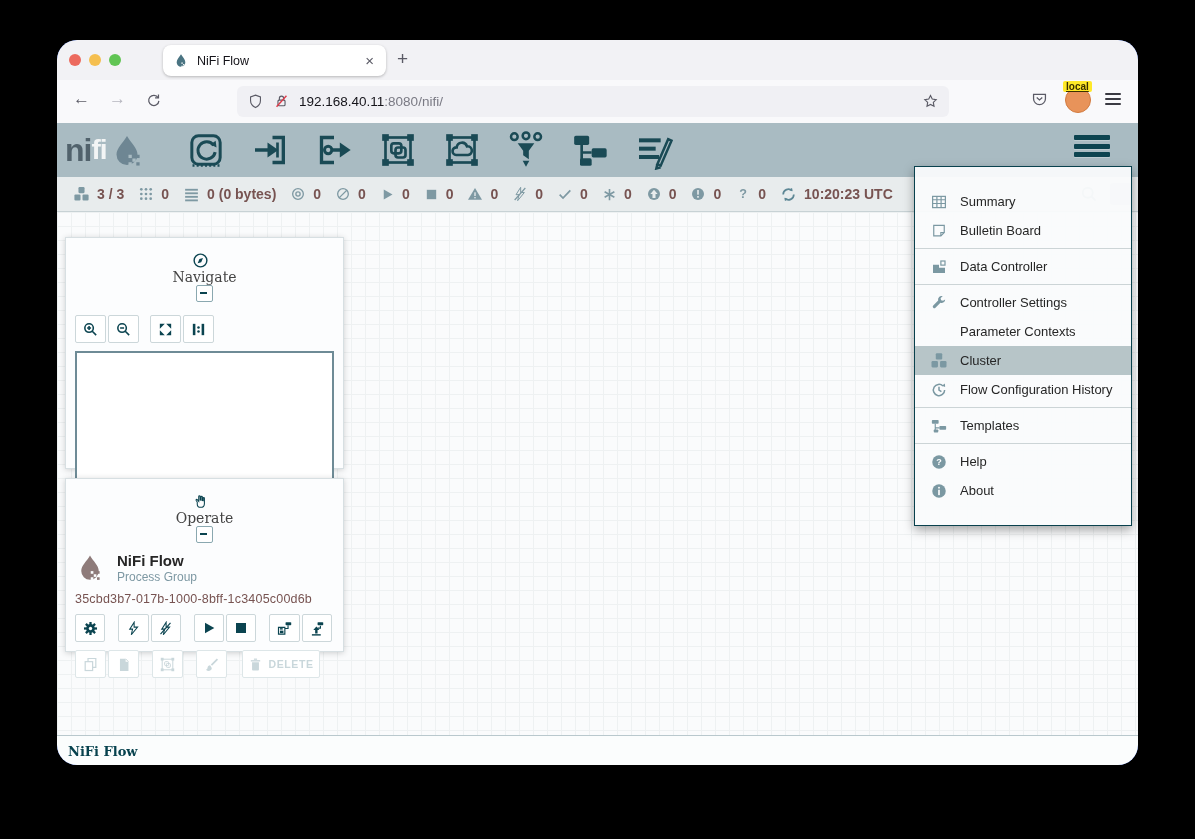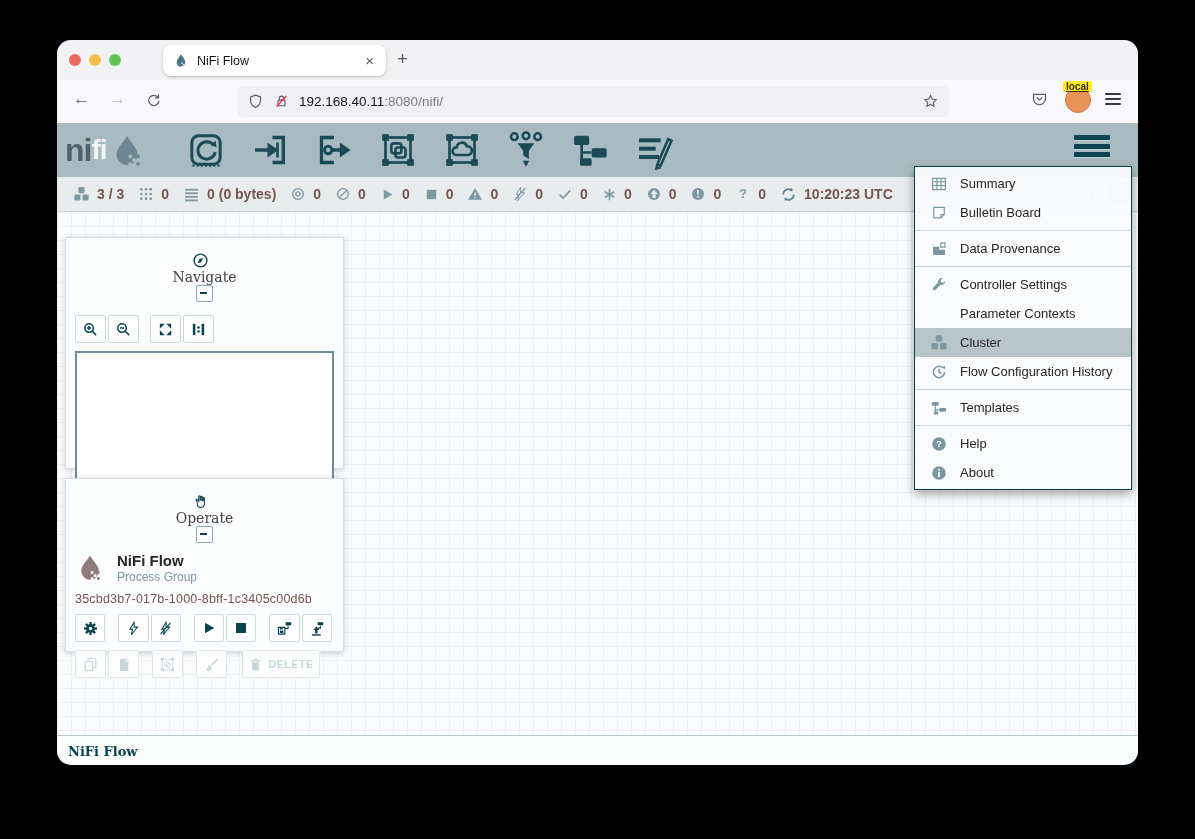--- a/index.html
+++ b/index.html
@@ -1,18 +1,18 @@
 <!DOCTYPE html>
 <html><head>
 <meta charset="utf-8">
 <style>
   html,body{margin:0;padding:0;background:#000;}
   .stage{position:relative;width:1195px;height:839px;background:#000;overflow:hidden;
          font-family:"Liberation Sans",sans-serif;}
-  .window{position:absolute;left:57px;top:40px;width:1081px;height:725px;border-radius:14px;
+  .window{position:absolute;left:57px;top:40px;width:1081px;height:725px;border-radius:20px;
           overflow:hidden;background:#1d4ed8;box-shadow:0 10px 30px rgba(0,0,0,.6);}
   
   .tabbar{position:absolute;left:0;top:0;width:100%;height:40px;background:#f2f2f5;border-bottom:1px solid #e4e4e8;}
   .traffic{position:absolute;left:12px;top:14px;display:flex;gap:8px;}
   .traffic span{width:12px;height:12px;border-radius:50%;display:block;}
   .t-close{background:#ec6a5e;} .t-min{background:#f5bf4f;} .t-zoom{background:#61c554;}
   .tab{position:absolute;left:106px;top:5px;width:223px;height:31px;background:#fff;border-radius:8px;
        box-shadow:0 1px 3px rgba(0,0,0,.25);display:flex;align-items:center;padding:0 10px;box-sizing:border-box;}
   .tab .fav{width:16px;height:16px;margin-right:8px;}
   .tab .ttl{font-size:12.5px;color:#15141a;flex:1;white-space:nowrap;overflow:hidden;}
@@ -79,21 +79,21 @@
   .sqbtn.dis{color:#c9d7db;border-color:#dde6e8;}
   .delbtn{width:76px;height:26px;border:1px solid #dde6e8;background:#fff;border-radius:2px;display:flex;
           align-items:center;justify-content:center;color:#c9d7db;margin-left:13px;}
   .delbtn .dlbl{font-size:10.5px;font-weight:bold;letter-spacing:.6px;margin-left:5px;}
   
   .footer{position:absolute;left:0;top:695px;width:100%;height:30px;background:#fbfdfd;border-top:1px solid #b9c8cd;
           display:flex;align-items:center;}
   .crumb{font-family:"DejaVu Serif","Liberation Serif",serif;font-size:13px;font-weight:bold;color:#07424e;margin-left:11px;}
   
   .gmenu{position:absolute;left:857px;top:126px;width:216px;background:rgba(250,251,252,.94);
-         border:1px solid #09414d;box-shadow:0 4px 10px rgba(0,0,0,.35);padding:2px 0;z-index:50;}
+         border:1px solid #09414d;box-shadow:0 4px 10px rgba(0,0,0,.35);padding:20px 0;z-index:50;}
   .mitem{height:29px;display:flex;align-items:center;padding-left:13px;cursor:default;}
   .mitem.sel{background:#b7c5c8;}
   .mi-ic{width:22px;display:flex;justify-content:center;color:#7b98a2;margin-right:10px;}
   .mi-lb{font-size:13px;color:#262626;white-space:nowrap;}
   .msep{border-top:1px solid #ccd4d6;margin:3px 0;}
   svg{display:block;}
 </style>
 </head>
 <body>
 
@@ -643,21 +643,21 @@
     <div class="mitem">
       <span class="mi-ic">
             <svg viewBox="0 0 24 24" width="18" height="18">
               <g fill="currentColor">
                 <rect x="4" y="9" width="8" height="11"></rect>
                 <rect x="12" y="13" width="8" height="7"></rect>
               </g>
               <rect x="14.5" y="4" width="5.5" height="5.5" fill="none" stroke="currentColor" stroke-width="1.6"></rect>
             </svg>
           </span>
-      <span class="mi-lb">Data Provenance</span>
+      <span class="mi-lb">Data Controller</span>
     </div>
     <div class="msep"></div>
     <div class="mitem">
       <span class="mi-ic">
             <svg viewBox="0 0 24 24" width="18" height="18" fill="currentColor">
               <path d="M20.2 7.2a4.8 4.8 0 0 1-6.3 4.6l-6.6 6.6a2.1 2.1 0 1 1-3-3l6.6-6.6a4.8 4.8 0 0 1 6.1-6l-2.9 2.9.7 2.6 2.6.7z"></path>
             </svg>
           </span>
       <span class="mi-lb">Controller Settings</span>
     </div>

